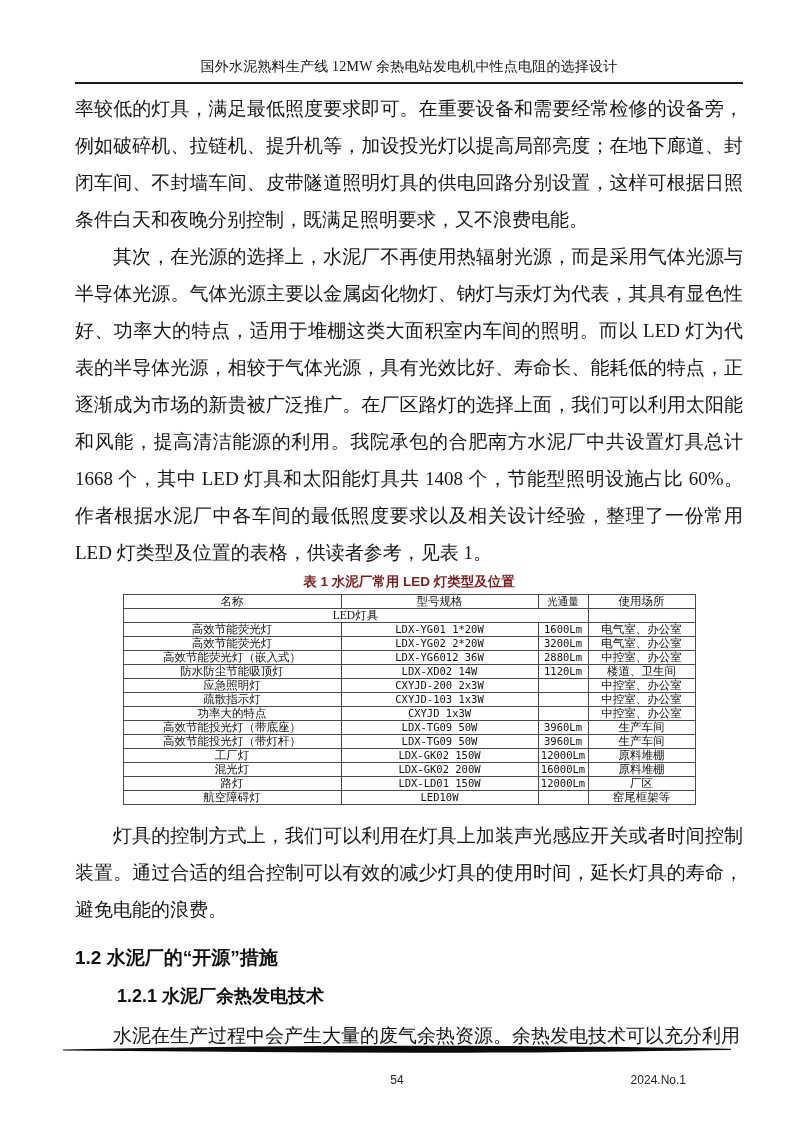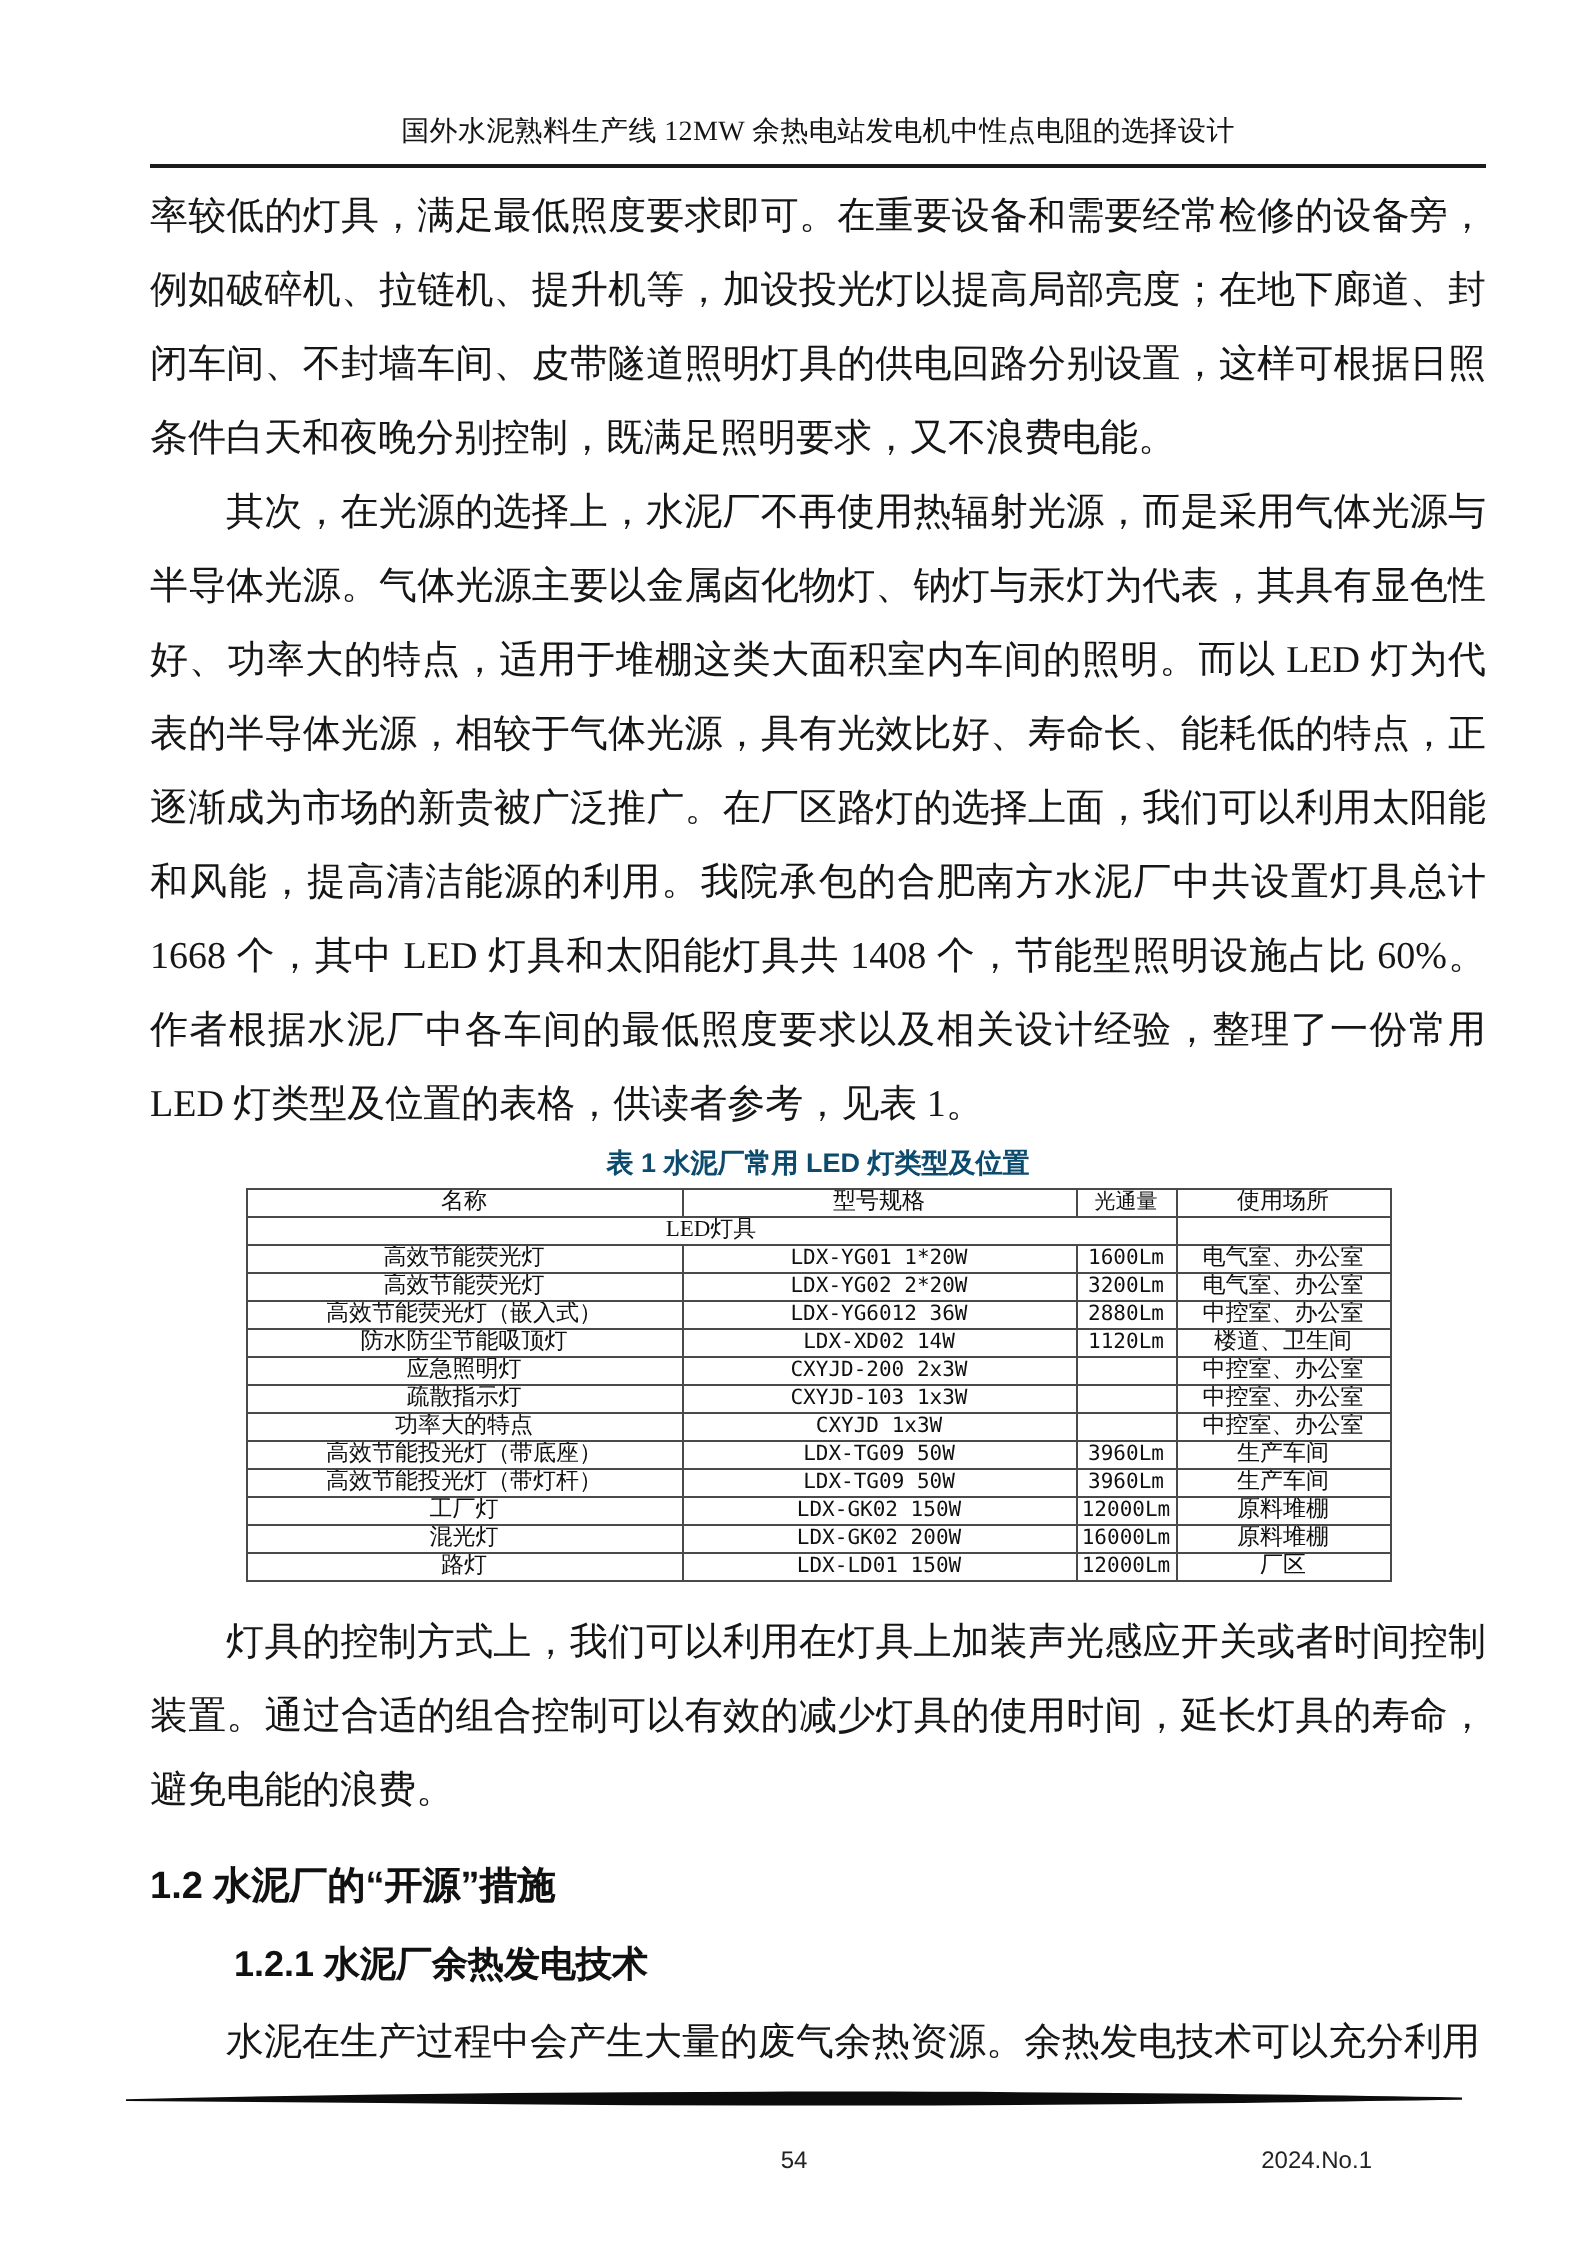--- a/index.html
+++ b/index.html
@@ -21,21 +21,21 @@
     text-indent:2em; color:#161616;
   }
   .para.no-indent { text-indent:0; margin-top:6px; }
   .para.p2 { margin-top:0; }
   .para.p3 { margin-top:12px; }
   .para.p4 { margin-top:9px; }
 
   .caption {
     font-family:"Liberation Sans","DejaVu Sans",sans-serif;
     font-weight:bold; font-size:13.5px; line-height:19px;
-    text-align:center; margin:1px 0 3px 0; color:#0c4a6e;
+    text-align:center; margin:1px 0 3px 0; color:#7f1d1d;
   }
 
   table.led {
     border-collapse:collapse; table-layout:fixed; width:572px;
     margin:0 auto; font-size:11.5px; color:#101010;
   }
   table.led th, table.led td {
     border:1px solid #4a4a4a; padding:0 1px; line-height:13px;
     text-align:center; font-weight:normal; overflow:hidden; white-space:nowrap;
   }
@@ -166,20 +166,26 @@
             <td class="c-model">LDX-GK02 200W</td>
             <td class="c-flux">16000Lm</td>
             <td class="c-place">原料堆棚</td>
           </tr>
           <tr>
             <td class="c-name">路灯</td>
             <td class="c-model">LDX-LD01 150W</td>
             <td class="c-flux">12000Lm</td>
             <td class="c-place">厂区</td>
           </tr>
+          <tr>
+            <td class="c-name">航空障碍灯</td>
+            <td class="c-model">LED10W</td>
+            <td class="c-flux"></td>
+            <td class="c-place">窑尾框架等</td>
+          </tr>
         </tbody>
     </table>
 
     <p class="para p3">灯具的控制方式上，我们可以利用在灯具上加装声光感应开关或者时间控制装置。通过合适的组合控制可以有效的减少灯具的使用时间，延长灯具的寿命，避免电能的浪费。</p>
 
     <h2 class="sec">1.2 水泥厂的“开源”措施</h2>
 
     <h3 class="subsec">1.2.1 水泥厂余热发电技术</h3>
 
     <p class="para p4">水泥在生产过程中会产生大量的废气余热资源。余热发电技术可以充分利用</p>

